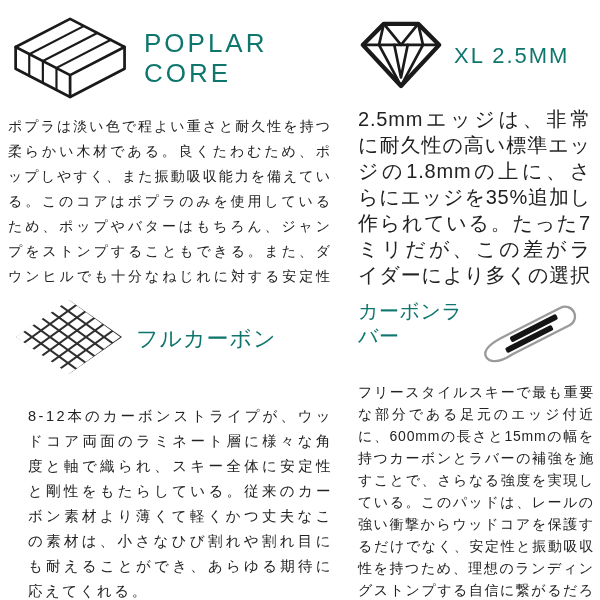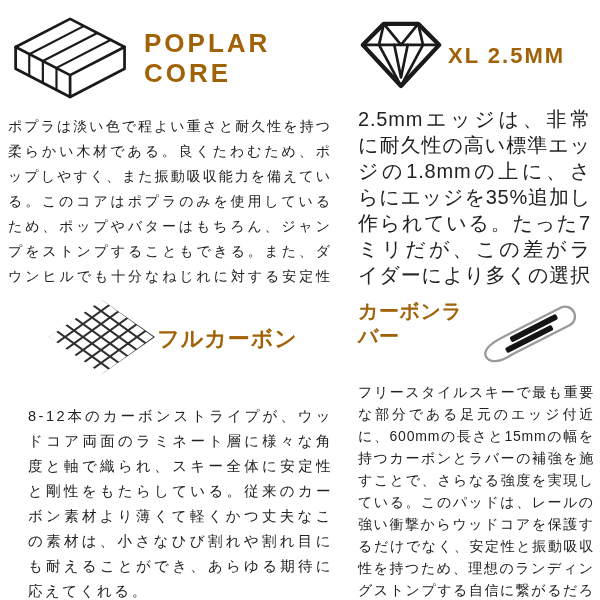--- a/index.html
+++ b/index.html
@@ -19,22 +19,22 @@
     width: 600px;
     height: 600px;
     box-sizing: border-box;
   }
   .section { box-sizing: border-box; overflow: hidden; }
 
   
   .sec-header { display: flex; align-items: center; }
   .sec-header.top-align { align-items: flex-start; }
   .title {
-    font-weight: 700;
-    color: #a16207;
+    font-weight: 400;
+    color: #0f766e;
     line-height: 1.15;
   }
   .title-en-large { font-size: 26px; letter-spacing: 3px; }
   .title-mixed { font-size: 22px; letter-spacing: 2px; line-height: 27px; }
   .title-jp { font-size: 22px; letter-spacing: 1px; line-height: 28px; }
   .title-jp-sm { font-size: 20px; letter-spacing: 0.5px; line-height: 25px; }
 
   
   .body-text {
     text-align: justify;
@@ -60,25 +60,25 @@
     line-height: 22px;
     letter-spacing: 0.8px;
   }
 
   
   #sec-poplar { padding: 13px 14px 0 8px; }
   #sec-poplar .sec-header { gap: 14px; margin-left: 4px; }
   #sec-poplar .body-text { margin-top: 9px; width: 324px; }
 
   #sec-edge { padding: 16px 10px 0 13px; }
-  #sec-edge .sec-header { gap: 4px; }
+  #sec-edge .sec-header { gap: 10px; }
   #sec-edge .body-text { margin-top: 11px; width: 233px; }
 
   #sec-weave { padding: 8px 14px 0 8px; }
-  #sec-weave .sec-header { margin-left: 6px; justify-content: center; }
+  #sec-weave .sec-header { gap: 12px; margin-left: 6px; }
   #sec-weave .body-text { margin-top: 24px; width: 305px; margin-left: 20px; }
 
   #sec-stomp { padding: 5px 10px 16px 13px; }
   #sec-stomp .sec-header { gap: 4px; }
   #sec-stomp .sec-header .title { margin-top: 4px; }
   #sec-stomp .body-text { margin-top: 4px; width: 236px; }
 
   .icon-box { flex: 0 0 auto; }
 </style>
 </head>

